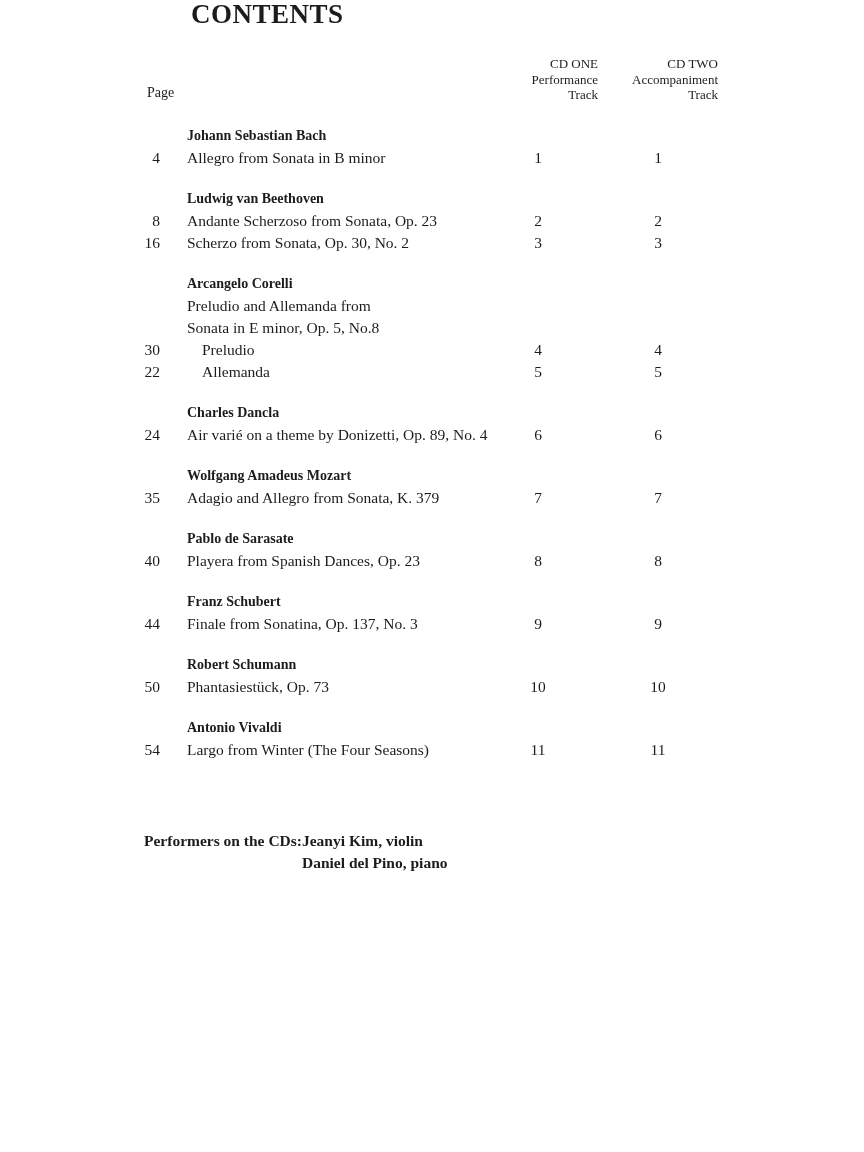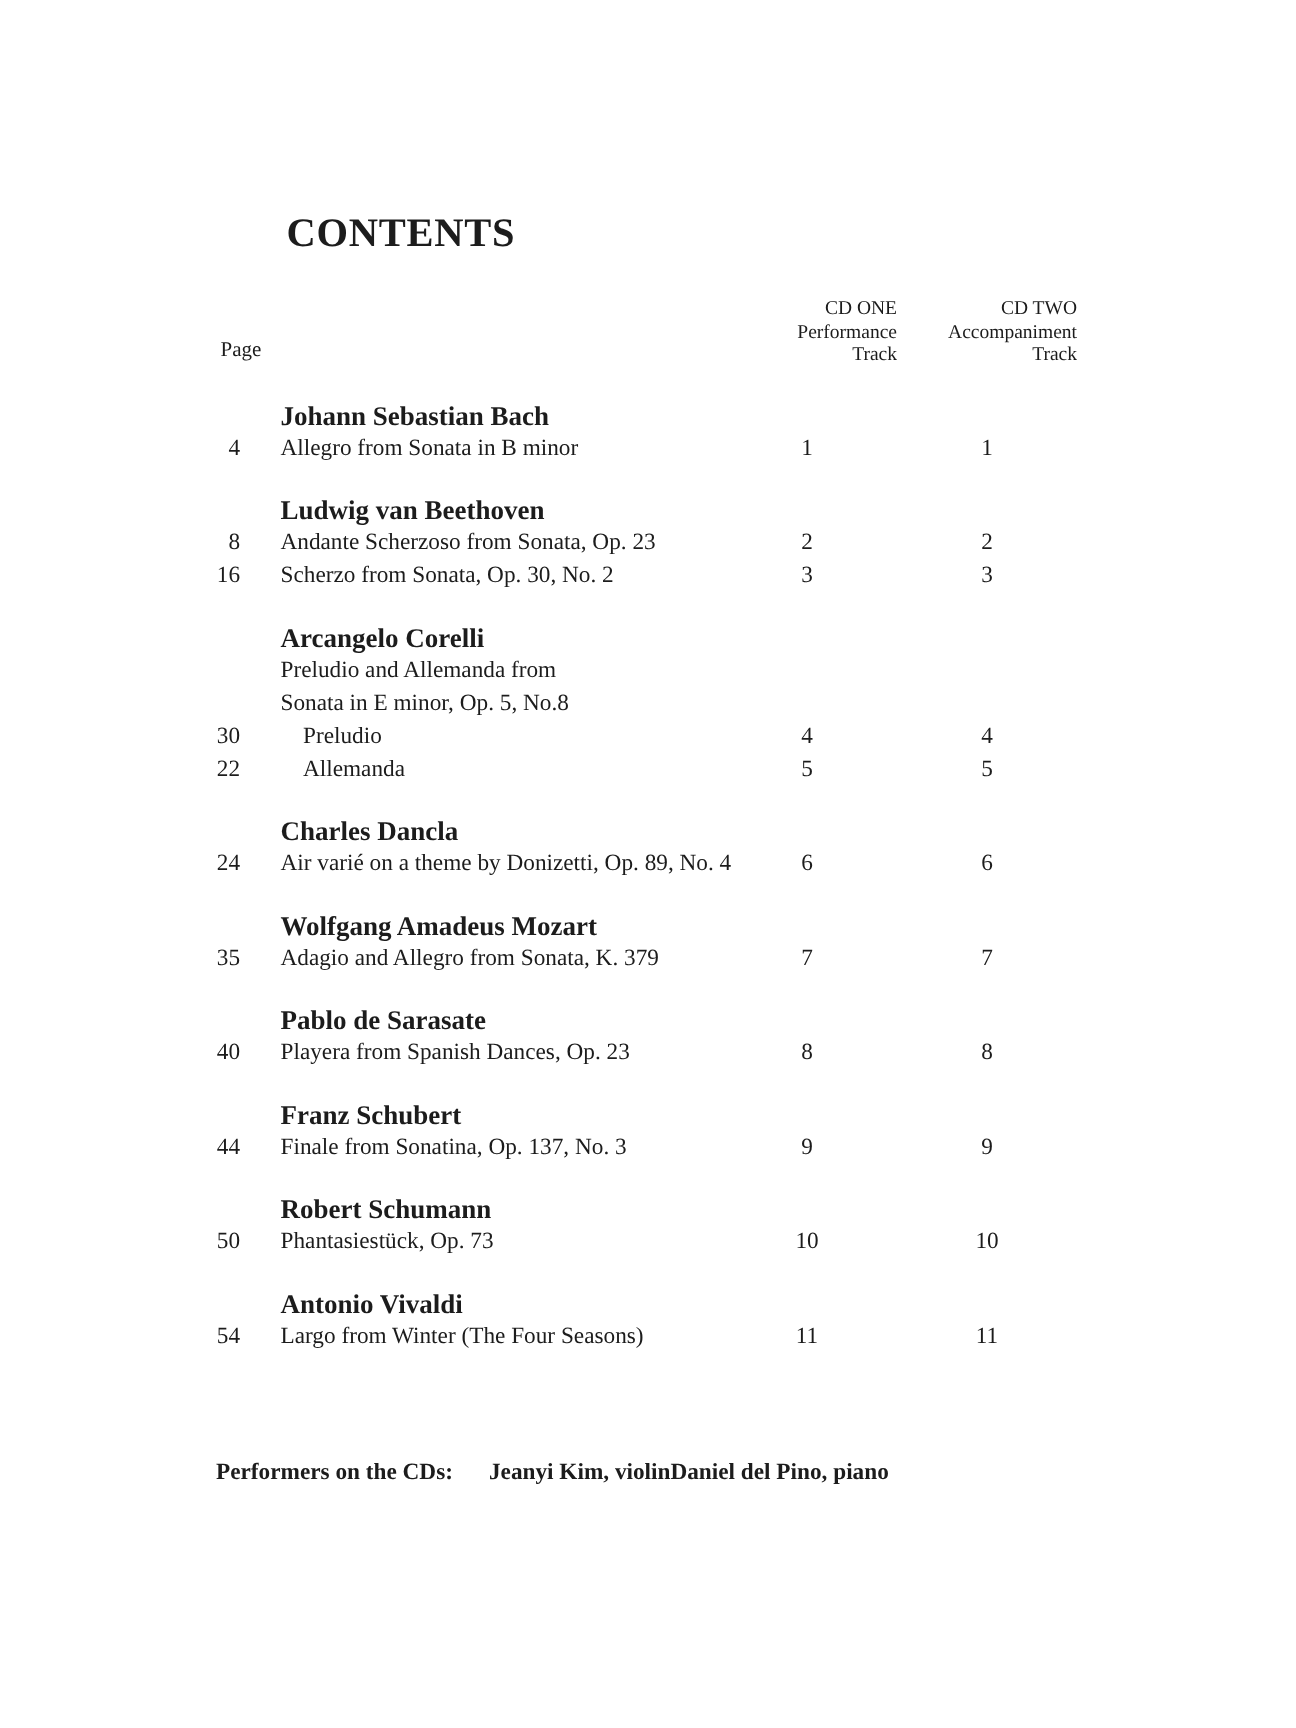--- a/index.html
+++ b/index.html
@@ -11,21 +11,20 @@
     position: relative;
     width: 864px;
     height: 1152px;
     background: #ffffff;
     color: #1c1c1c;
     font-family: "Liberation Serif", serif;
     overflow: hidden;
   }
   .page-title {
     margin: 0;
-    padding-top: 141px;
     margin-left: 191px;
     font-size: 27px;
     font-weight: bold;
     letter-spacing: 0.5px;
     line-height: 28px;
   }
   
   .col-headers {
     position: relative;
     height: 46px;
@@ -59,36 +58,36 @@
     line-height: 22px;
   }
   .c-page { text-align: right; }
   .c-title {
     padding-left: 27px;
     white-space: nowrap;
     overflow: visible;
   }
   .c-title.indent { padding-left: 42px; }
   .composer {
-    font-size: 18px;
+    font-size: 14px;
     font-weight: bold;
   }
   .c-t1, .c-t2 { text-align: center; }
   .it { }
   
   .performers {
     display: flex;
     margin-top: 69px;
     margin-left: 144px;
     font-size: 15.5px;
     font-weight: bold;
     line-height: 22px;
-    column-gap: 24px;
-  }
-  .performer-names { display: flex; }
+    column-gap: 0;
+  }
+  .performer-names { display: flex; flex-direction: column; }
 </style>
 </head>
 <body>
 
 <div class="page">
 
   <h1 class="page-title">CONTENTS</h1>
 
   <div class="col-headers">
     <div class="h-page">Page</div>

